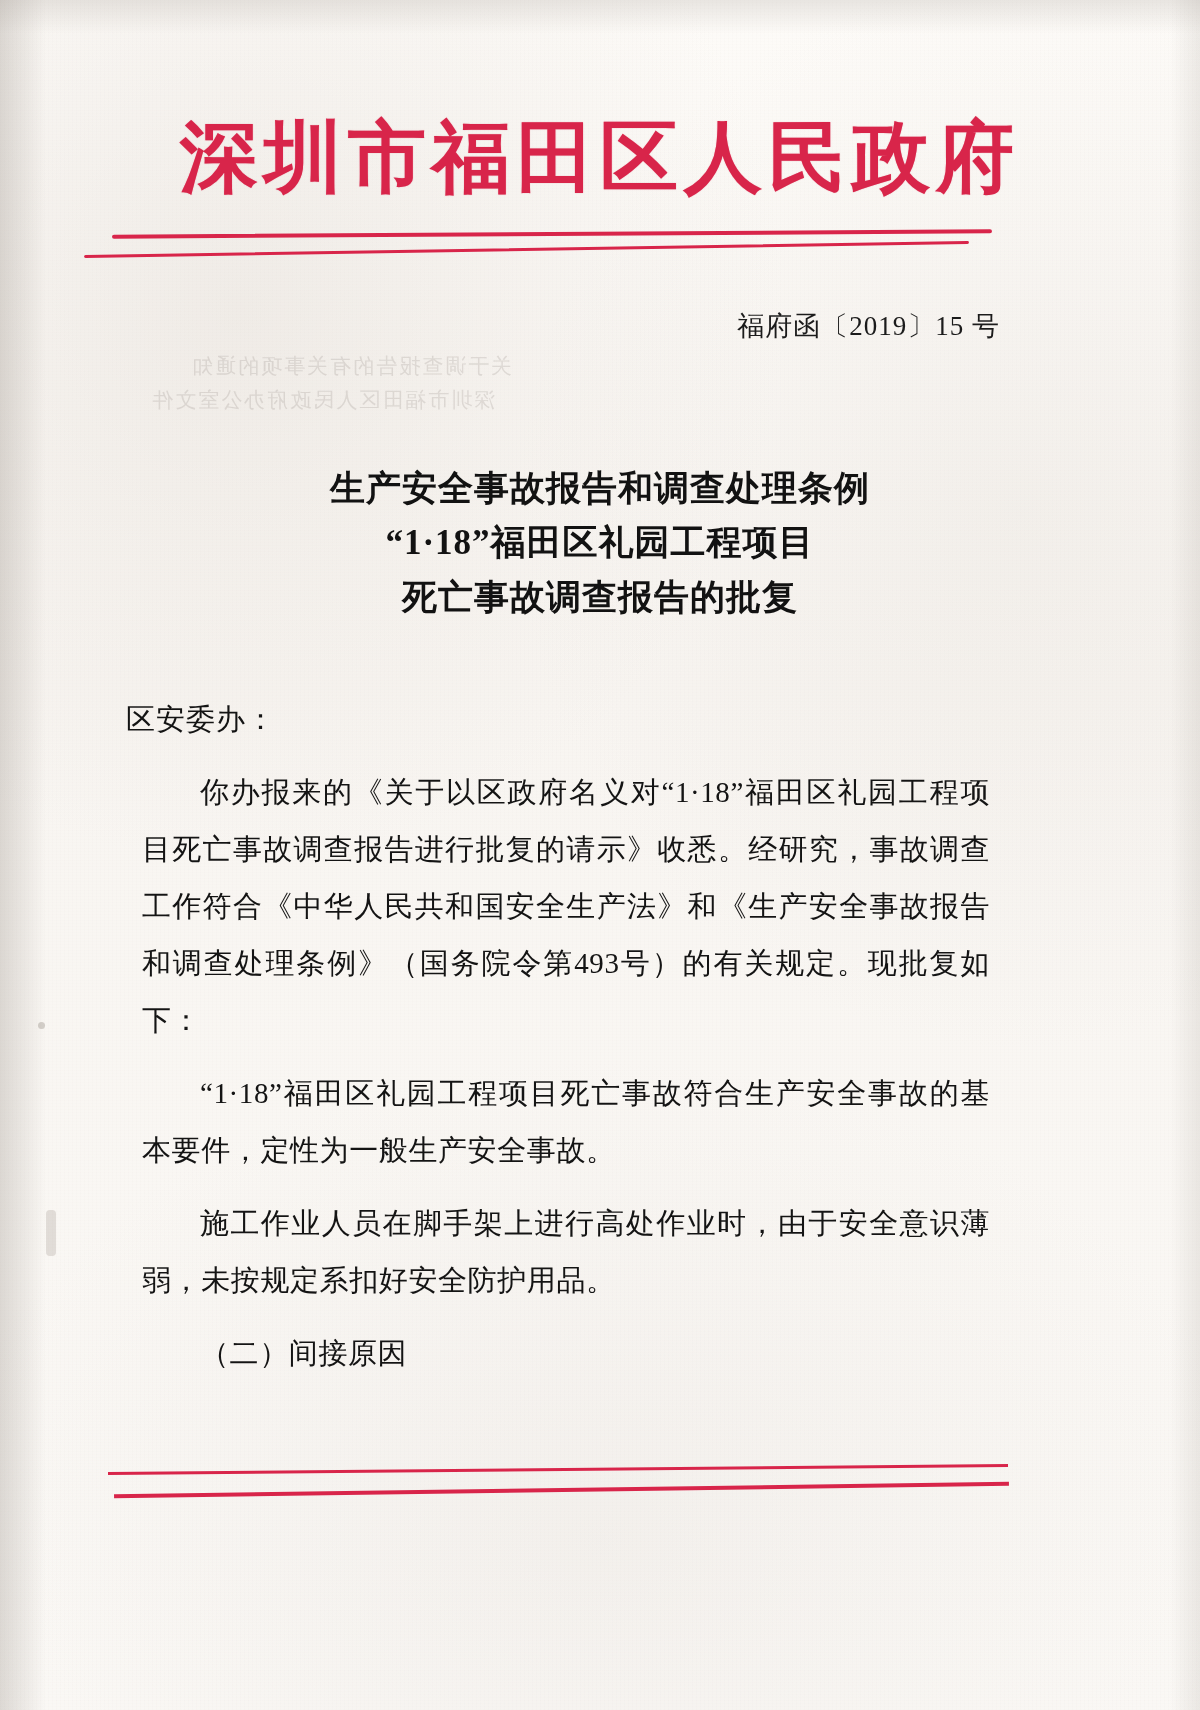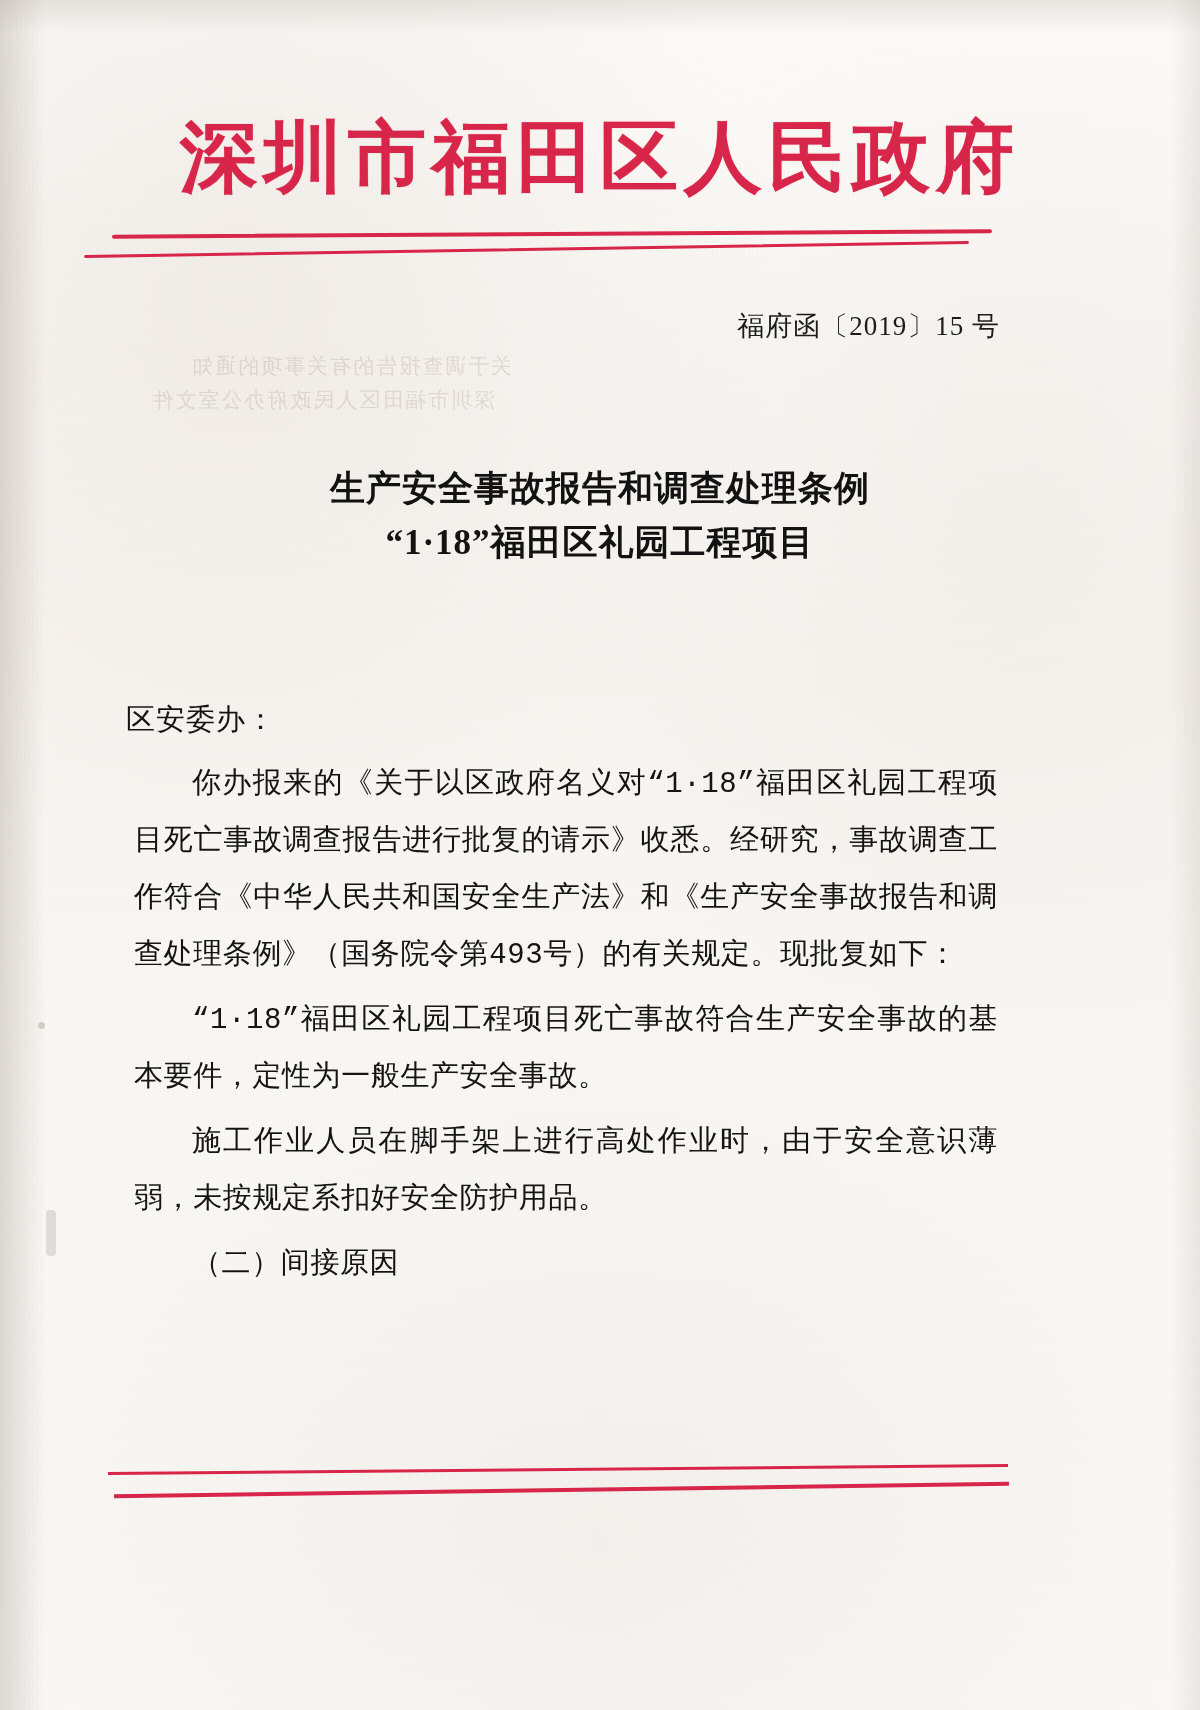--- a/index.html
+++ b/index.html
@@ -140,23 +140,22 @@
     top: 748px;
     left: 126px;
     width: 880px;
     font-size: 29px;
     line-height: 57px;
     color: #141414;
     letter-spacing: 0.6px;
     text-align: justify;
   }
   .para {
-    margin: 8px;
+    margin: 16px;
     text-indent: 2em;
-    font-family: Liberation Mono, monospace;
   }
   .para.bold {
     font-weight: bold;
   }
 
   
   .footer-rule {
     position: absolute;
     height: 3px;
     background: #d8254a;
@@ -194,20 +193,21 @@
       <div class="masthead-title">深圳市福田区人民政府</div>
     </div>
     <div class="masthead-rule r1"></div>
     <div class="masthead-rule r2"></div>
 
     <div class="doc-number">福府函〔2019〕15 号</div>
 
     <div class="doc-title">
       <div>生产安全事故报告和调查处理条例</div>
       <div>“1·18”福田区礼园工程项目</div>
+      <div>死亡事故调查报告的批复</div>
     </div>
 
     <div class="recipient">区安委办：</div>
 
     <div class="body-text">
       <p class="para">你办报来的《关于以区政府名义对“1·18”福田区礼园工程项目死亡事故调查报告进行批复的请示》收悉。经研究，事故调查工作符合《中华人民共和国安全生产法》和《生产安全事故报告和调查处理条例》（国务院令第493号）的有关规定。现批复如下：</p>
       <p class="para">“1·18”福田区礼园工程项目死亡事故符合生产安全事故的基本要件，定性为一般生产安全事故。</p>
       <p class="para">施工作业人员在脚手架上进行高处作业时，由于安全意识薄弱，未按规定系扣好安全防护用品。</p>
       <p class="para">（二）间接原因</p>
     </div>

